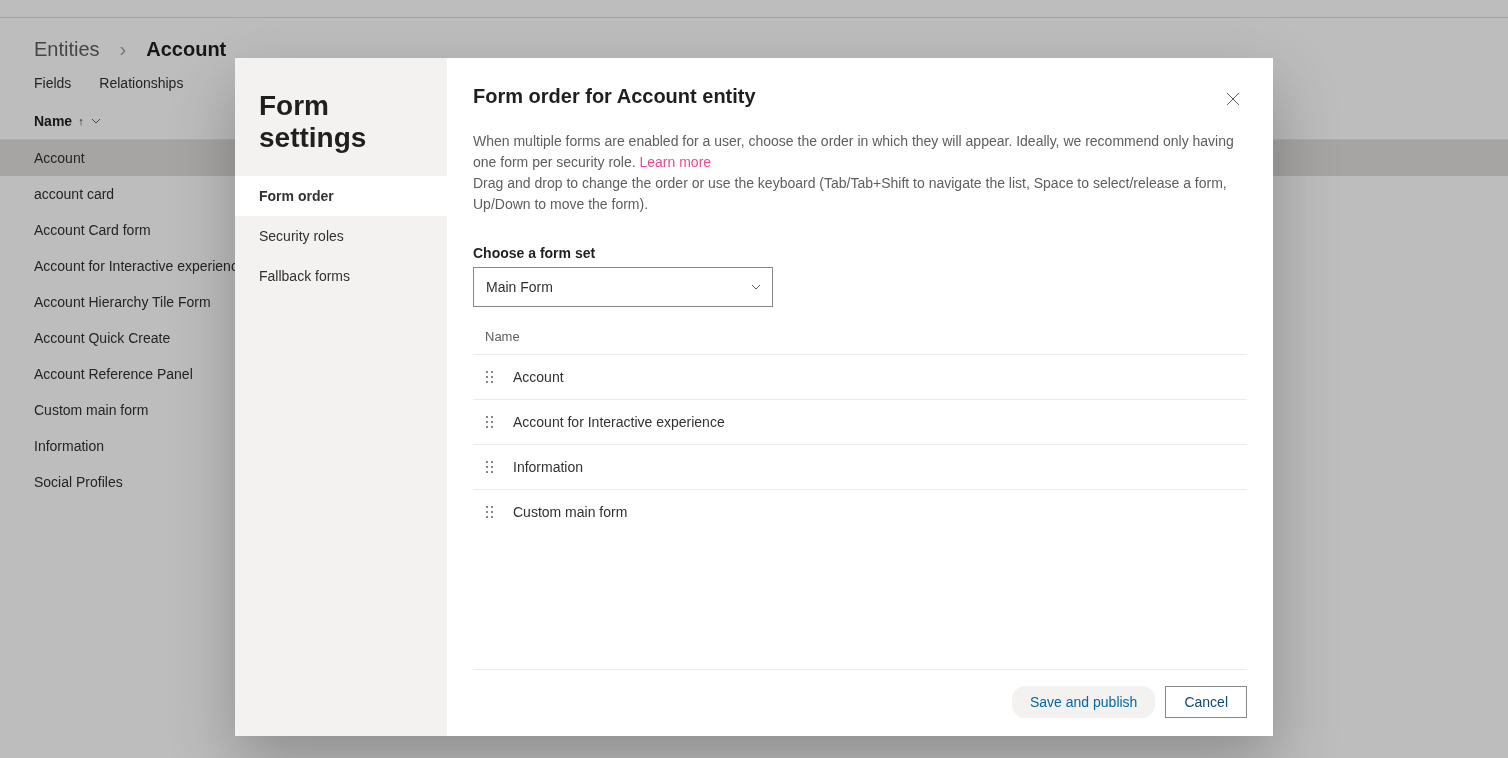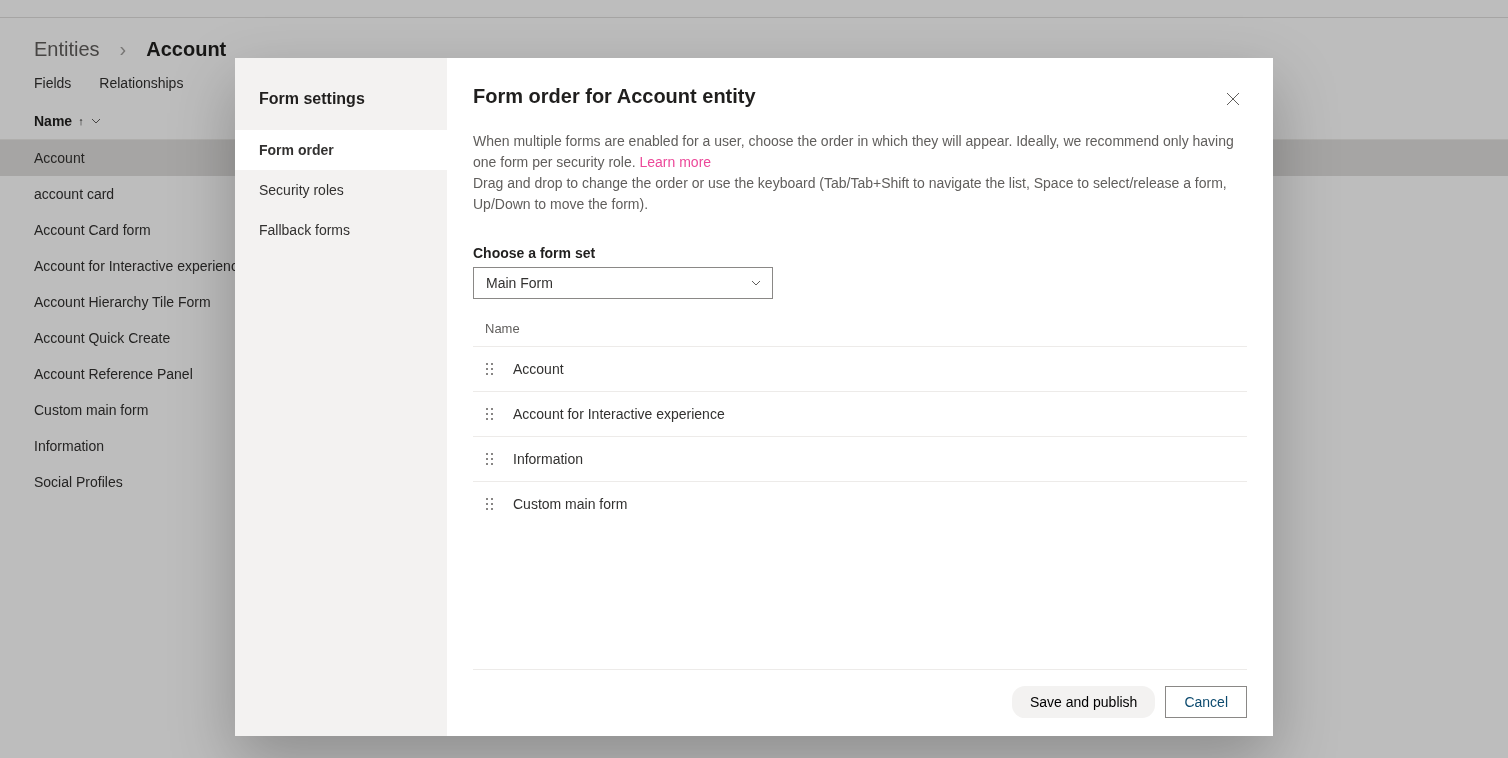--- a/index.html
+++ b/index.html
@@ -42,60 +42,60 @@
       box-shadow: 0 25px 60px rgba(0,0,0,0.25);
       display: flex;
       overflow: hidden;
     }
     .dialog-side {
       width: 212px; flex: 0 0 212px;
       background: #f3f2f1;
       padding-top: 26px;
     }
     .dialog-side h2 {
-      padding: 6px 24px 22px; font-size: 16px; font-weight: 600; color: #201f1e;
+      padding: 6px 24px 22px; font-size: 28px; font-weight: 600; color: #201f1e;
     }
     .side-item {
       padding: 12px 24px; font-size: 14px; color: #323130; cursor: pointer;
     }
     .side-item.active { background: #ffffff; font-weight: 600; }
     .dialog-main {
       flex: 1; display: flex; flex-direction: column;
       padding: 27px 26px 18px 26px; position: relative;
     }
     .dialog-head { display: flex; justify-content: space-between; align-items: flex-start; }
     .dialog-head h3 { font-size: 20px; font-weight: 600; color: #201f1e; }
     .close-btn { width: 28px; height: 28px; display: flex; align-items: center; justify-content: center; cursor: pointer; color: #605e5c; }
     .close-btn svg { width: 16px; height: 16px; }
     .dialog-desc { margin-top: 18px; font-size: 14px; color: #605e5c; line-height: 1.5; max-width: 770px; }
     .dialog-desc a { color: #ec4899; text-decoration: none; }
     .choose-label { margin-top: 30px; font-size: 14px; font-weight: 700; color: #201f1e; }
     .select-box {
-      margin-top: 6px; width: 300px; height: 32px; border: 1px solid #8a8886;
+      margin-top: 6px; width: 300px; height: 40px; border: 1px solid #8a8886;
       display: flex; align-items: center; justify-content: space-between;
       padding: 0 10px 0 12px; cursor: pointer; background: #fff;
     }
     .select-box span { font-size: 14px; color: #323130; }
     .list-header { margin-top: 22px; padding: 0 12px 10px 12px; font-size: 13px; color: #605e5c; }
     .form-row {
       display: flex; align-items: center; padding: 14px 12px;
       border-top: 1px solid #edebe9; font-size: 14px; color: #323130;
       cursor: grab;
     }
     .form-row:last-of-type { border-bottom: 1px solid #edebe9; }
     .grip { width: 12px; margin-right: 16px; color: #605e5c; display: flex; }
     .grip svg { width: 10px; height: 14px; }
     .hr-full { margin-top: auto; border: 0; border-top: 1px solid #edebe9; }
     .dialog-footer { display: flex; justify-content: flex-end; gap: 10px; padding-top: 16px; }
     .btn {
       height: 32px; padding: 0 18px; font-size: 14px; border: 0; cursor: pointer;
       display: inline-flex; align-items: center; justify-content: center;
       font-family: inherit;
     }
-    .btn-primary { background: #f3f2f1; color: #000000; border-radius: 13px; }
+    .btn-primary { background: #f3f2f1; color: #0369a1; border-radius: 13px; }
     .btn-secondary { background: #fff; color: #0c4a6e; border: 1px solid #8a8886; }
   </style>
 </head>
 <body>
 
 <div class="bg-page">
   <div class="bg-toolbar"></div>
   <div class="bg-breadcrumb">
     <span class="crumb-link">Entities</span>
     <span class="chev">›</span>

